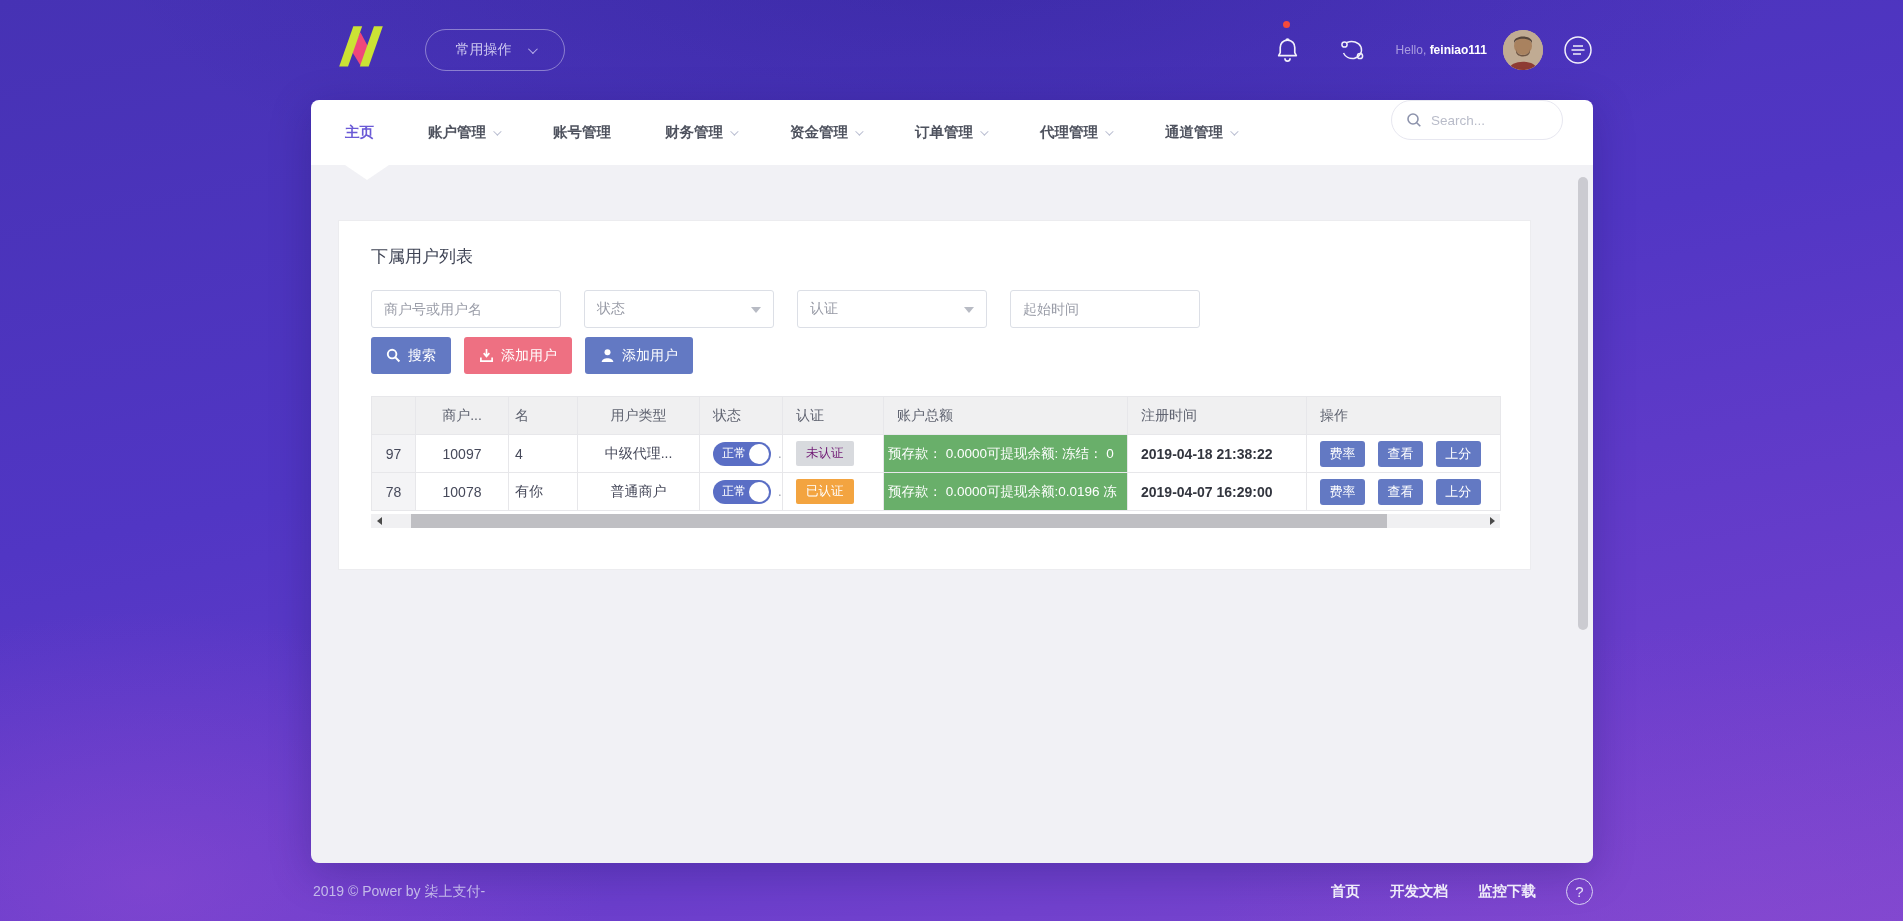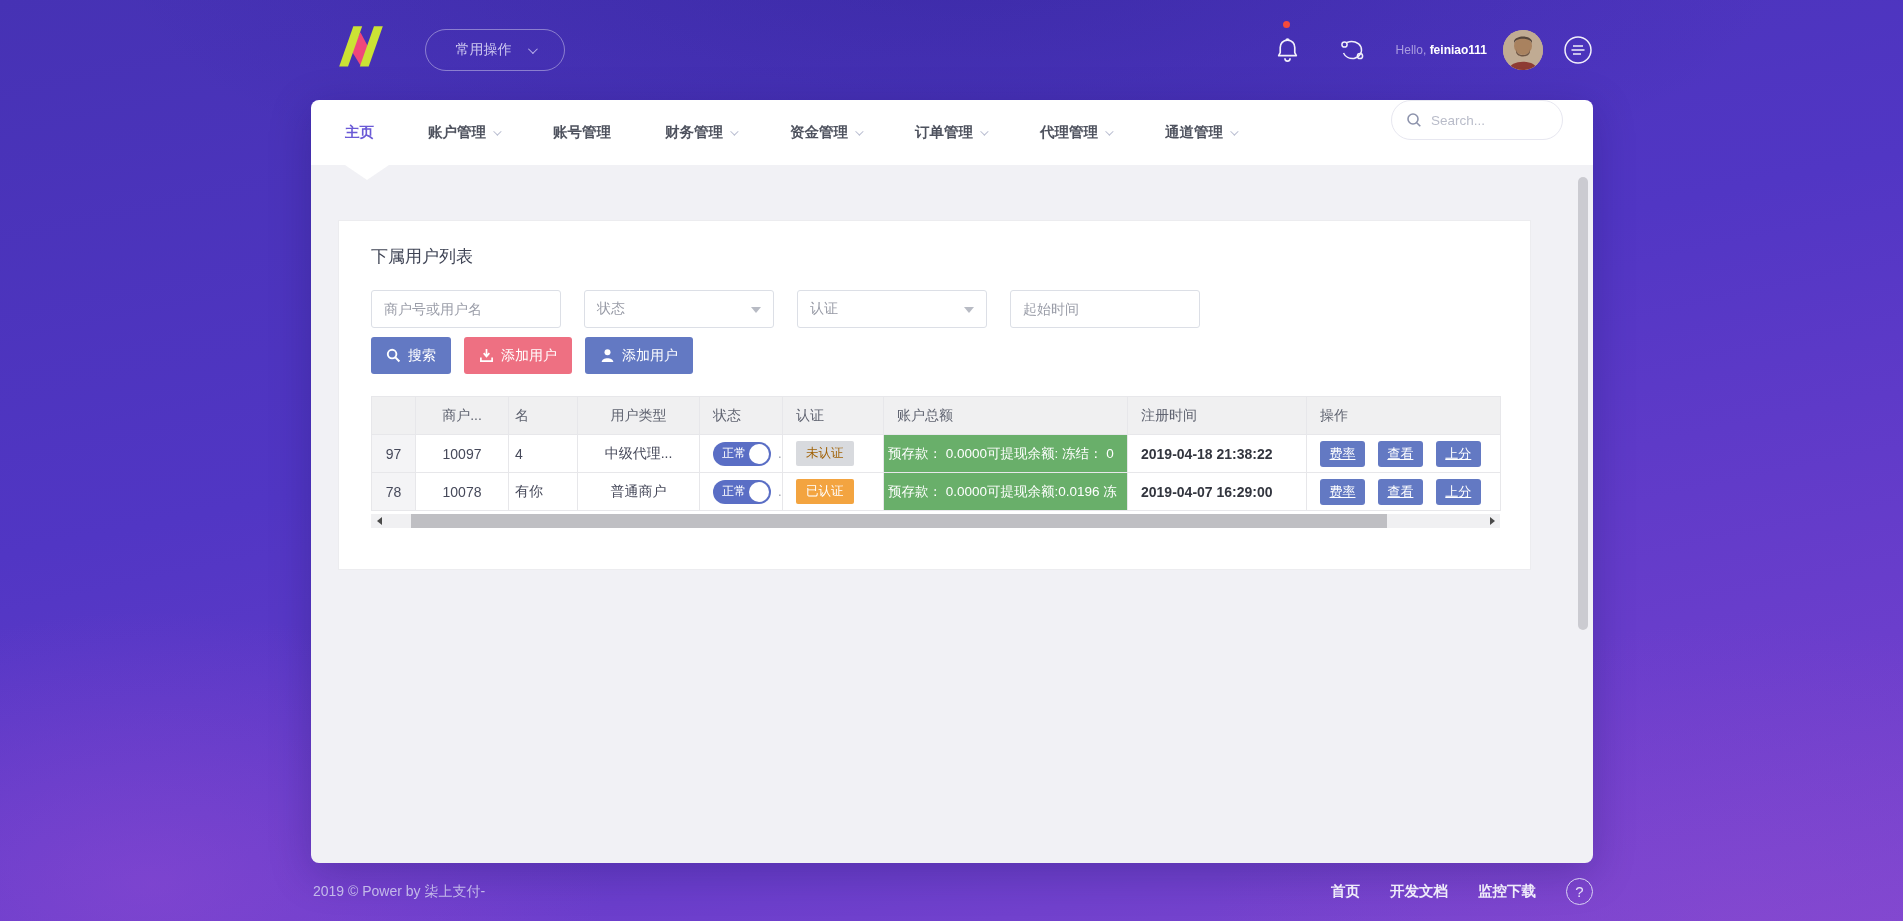--- a/index.html
+++ b/index.html
@@ -100,25 +100,25 @@
   td.c-balance { background:#69af6a; color:#ffffff; font-size:13.5px; padding-left:4px; }
   td.c-time { font-weight:bold; color:#33363f; }
   .toggle-wrap { display:flex; align-items:center; gap:7px; }
   .toggle { width:58px; height:24px; border-radius:12px; background:#5a6ec5; display:flex;
             align-items:center; cursor:pointer; position:relative; flex:none; }
   .toggle .t-label { color:#fff; font-size:12px; padding-left:9px; }
   .toggle .knob { position:absolute; right:2px; top:2px; width:20px; height:20px;
                   border-radius:50%; background:#fff; }
   .t-ellipsis { color:#9a9da8; font-size:13px; }
   .badge { display:inline-block; padding:4px 10px; border-radius:2px; font-size:12.5px; }
-  .badge-gray { background:#d8dade; color:#a16207; }
+  .badge-gray { background:#d8dade; color:#701a75; }
   .badge-orange { background:#f3a440; color:#ffffff; }
   .mini-btn { display:inline-block; width:45px; height:26px; line-height:26px; text-align:center;
               background:#6379c3; color:#fff; font-size:13px; border-radius:3px;
-              border:none; cursor:pointer; margin-right:9px; font-family:"Liberation Sans", sans-serif;text-decoration:underline; }
+              border:none; cursor:pointer; margin-right:9px; font-family:"Liberation Sans", sans-serif; }
 
   
   .hscroll { width:1129px; height:14px; background:#f0f0f2; margin-top:3px; position:relative; }
   .h-arrow { position:absolute; top:0; width:16px; height:14px; display:flex; align-items:center;
              justify-content:center; cursor:pointer; }
   .h-arrow.left { left:0; } .h-arrow.right { right:0; }
   .tri-l { width:0; height:0; border-top:4px solid transparent; border-bottom:4px solid transparent;
            border-right:5px solid #4a4a4a; }
   .tri-r { width:0; height:0; border-top:4px solid transparent; border-bottom:4px solid transparent;
            border-left:5px solid #4a4a4a; }

